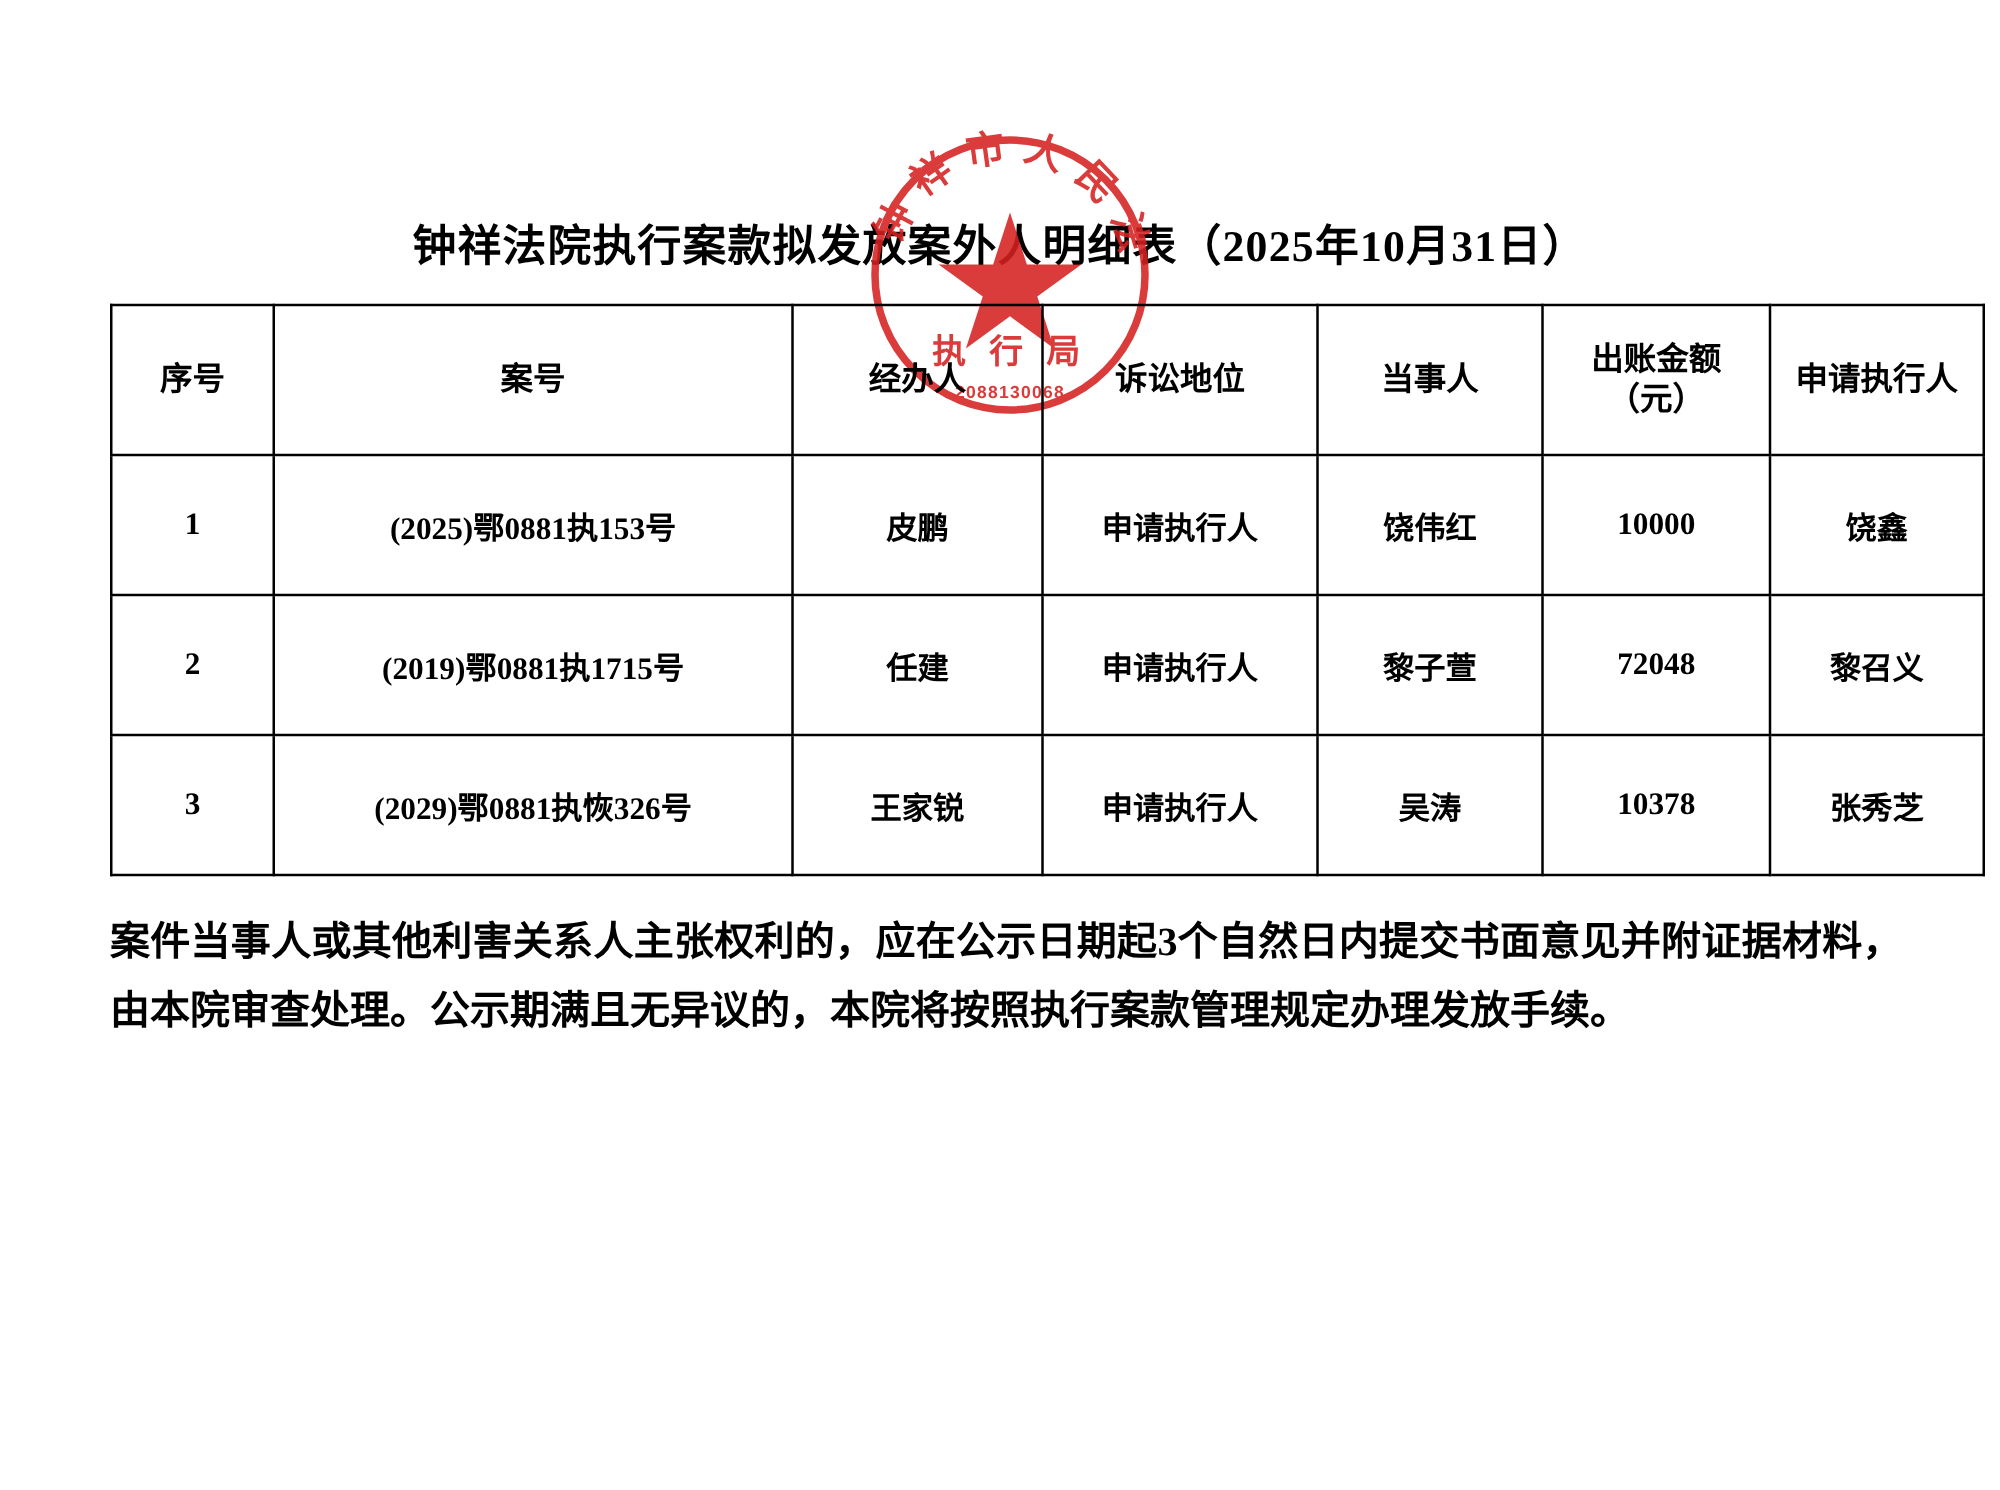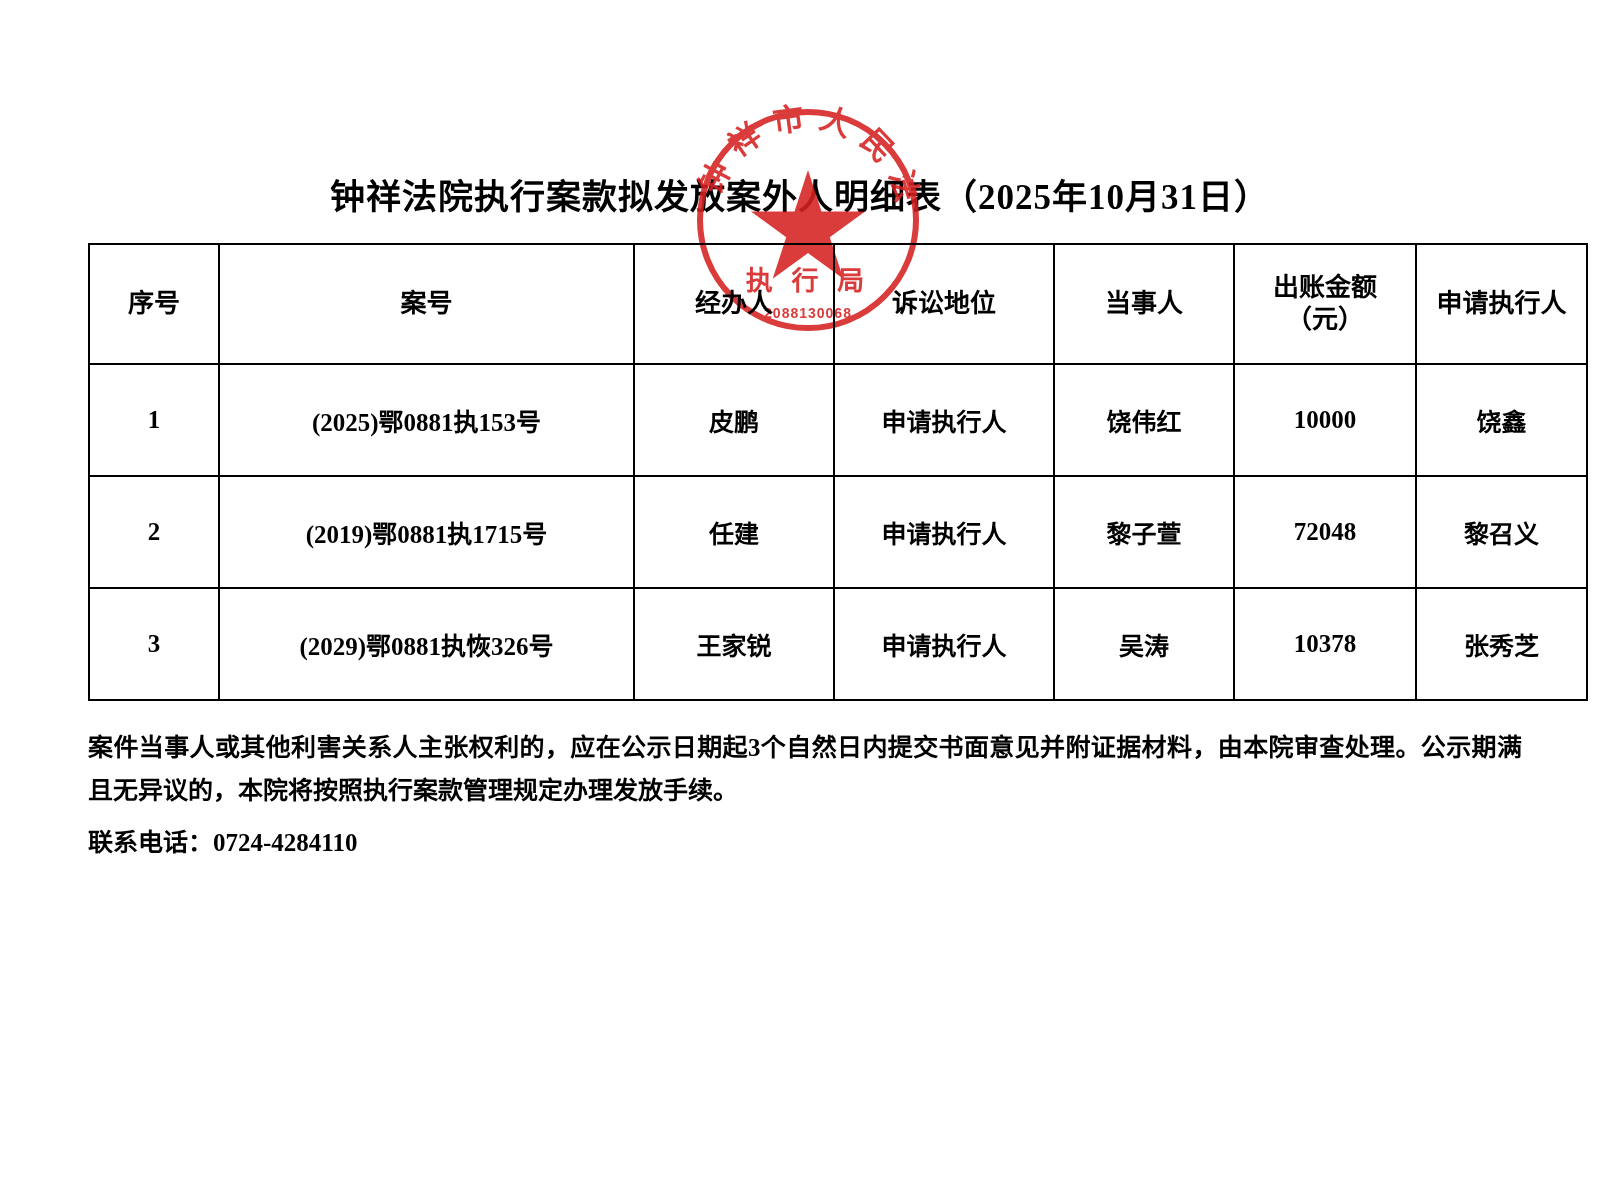--- a/index.html
+++ b/index.html
@@ -78,21 +78,21 @@
     font-size: 25px;
     letter-spacing: 0px;
     margin-top: 28px;
   }
 
   .notes {
     position: absolute;
     left: 88px;
     top: 726px;
     width: 1434px;
-    font-size: 25px;
+    font-size: 32px;
     font-weight: bold;
     line-height: 1.72;
     text-align: justify;
     font-family: "Liberation Serif", "DejaVu Serif", serif;
   }
   .contact {
     position: absolute;
     left: 88px;
     top: 822px;
     font-size: 25px;
@@ -179,15 +179,14 @@
           <td>吴涛</td>
           <td>10378</td>
           <td>张秀芝</td>
         </tr>
       </tbody>
     </table>
   </div>
 
   <div class="notes">案件当事人或其他利害关系人主张权利的，应在公示日期起3个自然日内提交书面意见并附证据材料，由本院审查处理。公示期满且无异议的，本院将按照执行案款管理规定办理发放手续。</div>
 
-  <div class="contact">联系电话：0724-4284110</div>
 
 </div>
 
 </body></html>

